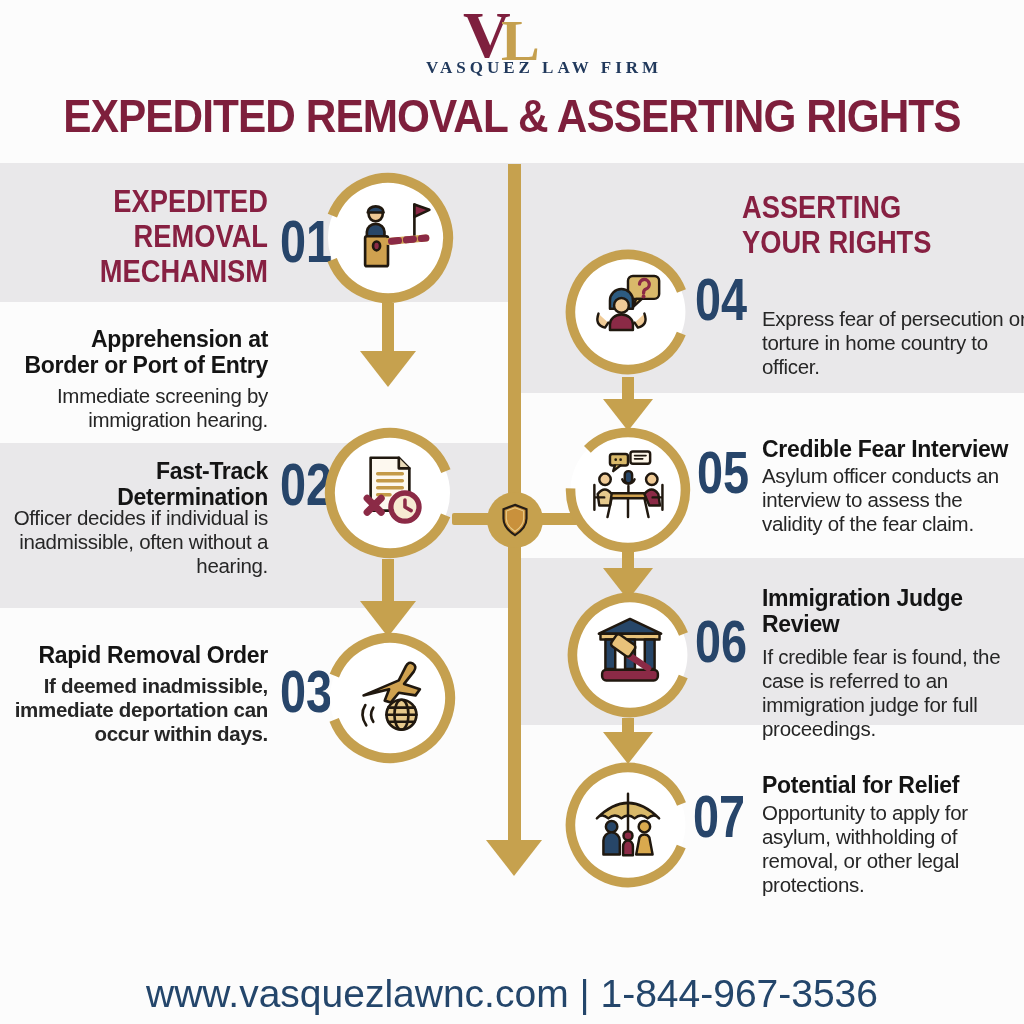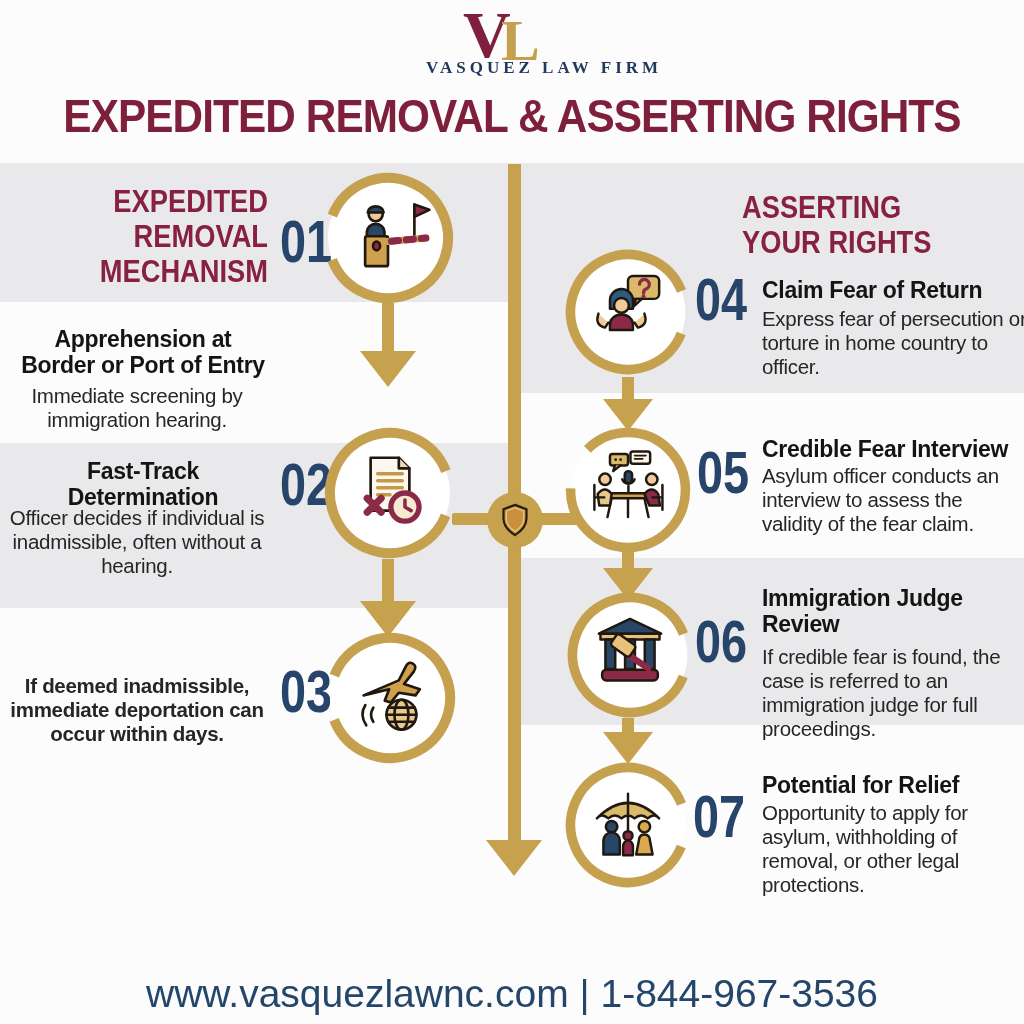--- a/index.html
+++ b/index.html
@@ -20,21 +20,21 @@
   .col-header{position:absolute;font-weight:800;font-size:31px;line-height:35px;color:#872042;letter-spacing:0;}
   .hdr-left{left:30px;top:184px;width:238px;text-align:right;transform:scaleX(.88);transform-origin:100% 0;}
   .hdr-right{left:742px;top:190px;width:280px;text-align:left;transform:scaleX(.88);transform-origin:0 0;}
   
   .step-num{position:absolute;font-weight:bold;font-size:60px;line-height:1;color:#27456a;}
   .num-l{width:64px;text-align:right;transform:scaleX(.78);transform-origin:100% 50%;}
   .num-r{width:64px;text-align:left;transform:scaleX(.78);transform-origin:0 50%;}
   
   .step-title{position:absolute;font-weight:bold;font-size:23px;line-height:26px;color:#141414;letter-spacing:-.3px;}
   .step-desc{position:absolute;font-size:20.5px;line-height:24px;color:#262626;letter-spacing:-.3px;}
-  .t-left{text-align:center;}
+  .t-left{text-align:right;}
   .t-right{text-align:left;}
   
   .med{position:absolute;}
   .med svg{position:absolute;}
   .med .ring{left:0;top:0;}
   .med .ic{left:50%;top:50%;transform:translate(-50%,-50%);}
   
   .stem{position:absolute;background:#c6a14e;}
   .ahead{position:absolute;width:0;height:0;border-left:28px solid transparent;border-right:28px solid transparent;border-top:36px solid #c6a14e;}
   .ahead-sm{position:absolute;width:0;height:0;border-left:25px solid transparent;border-right:25px solid transparent;border-top:32px solid #c6a14e;}
@@ -134,20 +134,21 @@
     <svg class="ic" width="88" height="88" viewBox="0 0 100 100">
       <g stroke="#20180f" stroke-width="3" stroke-linecap="round" stroke-linejoin="round">
         <path d="M20,47 L60,30 L68,14 q3,-6 8,-3 q5,3 1,9 L66,34 L84,40 l-5,7 -19,-3 -9,11 -7,-2 5,-13 z" fill="#cfa14f"></path>
         <path d="M22,58 q-7,11 1,23 M31,61 q-5,8 0,16" fill="none"></path>
         <circle cx="63" cy="69" r="17" fill="#e6c98c"></circle>
         <ellipse cx="63" cy="69" rx="8" ry="17" fill="none"></ellipse>
         <path d="M46,69 h34 M48,61 h30 M48,77 h30" fill="none"></path>
       </g>
     </svg>
   </div>
+  <div class="step-title t-left" style="left:18px;top:642px;width:250px;">Rapid Removal Order</div>
   <div class="step-desc t-left" style="left:6px;top:674px;width:262px;font-weight:bold;">If deemed inadmissible, immediate deportation can occur within days.</div>
 
   <div class="col-header hdr-right">
     <div>ASSERTING</div>
     <div>YOUR RIGHTS</div>
   </div>
 
   <div class="med" style="left:561px;top:245px;width:134px;height:134px;">
     <svg class="ring" width="134" height="134" viewBox="0 0 140 140">
       <circle cx="70" cy="70" r="60" fill="#ffffff" stroke="#c5a04f" stroke-width="10" stroke-dasharray="331 46" transform="rotate(22 70 70)"></circle>
@@ -162,21 +163,20 @@
         <circle cx="42" cy="42" r="9" fill="#f0cb97"></circle>
         <path d="M28,72 v-7 a14,12 0 0 1 28,0 v7 z" fill="#8b2a46"></path>
         <path d="M14,52 q-5,14 8,17 l4,-6" fill="#f0cb97"></path>
         <path d="M70,52 q5,14 -8,17 l-4,-6" fill="#f0cb97"></path>
       </g>
     </svg>
   </div>
   <div class="step-num num-r" style="left:695px;top:270px;">04</div>
   <div class="stem" style="left:622px;top:377px;width:12px;height:26px;"></div>
   <div class="ahead-sm" style="left:603px;top:399px;"></div>
-  <div class="step-title t-right" style="left:762px;top:277px;width:258px;">Claim Fear of Return</div>
   <div class="step-desc t-right" style="left:762px;top:307px;width:266px;">Express fear of persecution or torture in home country to officer.</div>
 
   <div class="med" style="left:561px;top:423px;width:134px;height:134px;">
     <svg class="ring" width="134" height="134" viewBox="0 0 140 140">
       <circle cx="70" cy="70" r="60" fill="#ffffff" stroke="#c5a04f" stroke-width="10" stroke-dasharray="331 46" transform="rotate(-135 70 70)"></circle>
     </svg>
     <svg class="ic" width="82" height="82" viewBox="0 0 100 100">
       <g stroke="#20180f" stroke-width="3" stroke-linecap="round" stroke-linejoin="round">
         <rect x="28" y="6" width="22" height="14" rx="3" fill="#d9b96a"></rect>
         <path d="M34,20 l-2,7 9,-7" fill="#d9b96a"></path>

